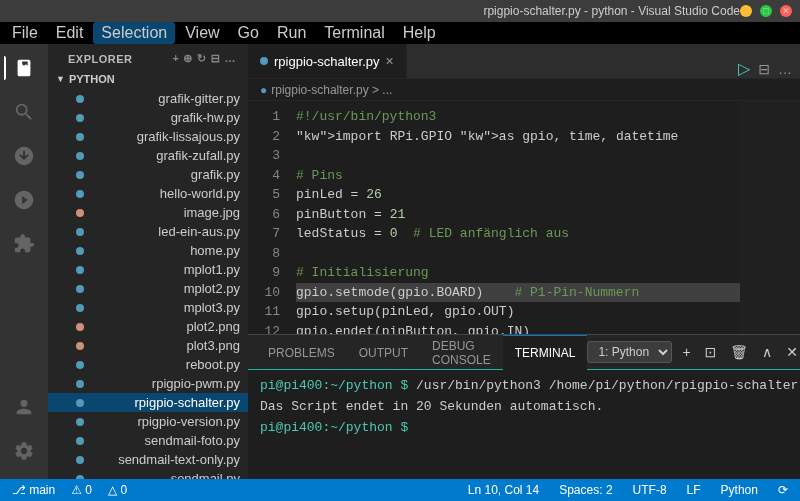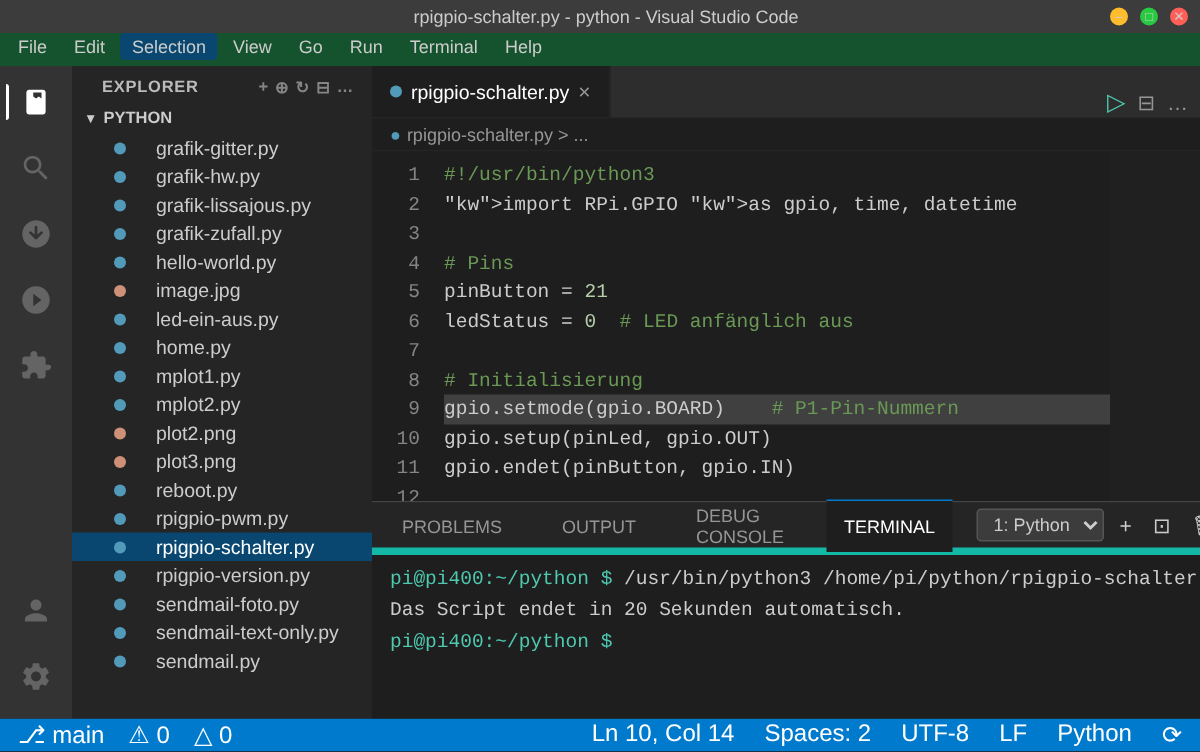--- a/index.html
+++ b/index.html
@@ -9,35 +9,35 @@
     #titlebar {
       height: 22px;
       background: #3c3c3c;
       display: flex;
       align-items: center;
       justify-content: space-between;
       padding: 0 8px;
       font-size: 12px;
       color: #cccccc;
     }
-    #titlebar .title { flex: 1; text-align: center; }
+    #titlebar .title { flex: 1; text-align: right; }
     #titlebar .controls { display: flex; gap: 8px; }
     #titlebar .ctrl-btn { width: 12px; height: 12px; border-radius: 50%; display: flex; align-items: center; justify-content: center; font-size: 9px; cursor: pointer; }
     .ctrl-min { background: #ffbd2e; }
     .ctrl-max { background: #28ca41; }
     .ctrl-close { background: #ff5f57; }
 
     
     #menubar {
       height: 22px;
-      background: #14532d;
+      background: #000000;
       display: flex;
       align-items: flex-start;
       padding: 0 4px;
-      font-size: 12px;
+      font-size: 16px;
       color: #cccccc;
       gap: 2px;
     }
     .menu-item {
       padding: 2px 8px;
       cursor: pointer;
       border-radius: 3px;
     }
     .menu-item.active { background: #094771; }
 
@@ -96,42 +96,44 @@
       overflow-y: auto;
       font-size: 13px;
     }
     .sidebar-header {
       padding: 8px 12px 4px 20px;
       font-size: 11px;
       font-weight: bold;
       color: #bbbbbb;
       letter-spacing: 0.5px;
       display: flex;
+      align-items: center;
       justify-content: space-between;
     }
     .sidebar-header-icons { display: flex; gap: 4px; color: #858585; }
     .section-title {
       padding: 4px 8px 4px 8px;
       font-size: 11px;
       font-weight: bold;
       color: #cccccc;
       display: flex;
       align-items: center;
       gap: 4px;
       cursor: pointer;
     }
     .section-title .arrow { font-size: 9px; }
     .file-item {
       padding: 2px 8px 2px 28px;
       display: flex;
       align-items: center;
-      gap: 20px;
+      gap: 0;
       cursor: pointer;
       font-size: 13px;
       color: #cccccc;
+      justify-content: space-between;
     }
     .file-item.active { background: #094771; color: #ffffff; }
     .file-dot { width: 8px; height: 8px; background: #519aba; border-radius: 50%; flex-shrink: 0; }
     .file-dot.orange { background: #ce9178; }
 
     
     #editor-area {
       flex: 1;
       display: flex;
       flex-direction: column;
@@ -232,22 +234,22 @@
       border-top: 1px solid #454545;
       display: flex;
       flex-direction: column;
     }
     #panel-tabs {
       height: 35px;
       background: #252526;
       display: flex;
       align-items: center;
       padding: 0 8px;
-      gap: 16px;
-      border-bottom: 5px solid #14b8a6;
+      gap: 0;
+      border-bottom: 1px solid #14b8a6;
     }
     .panel-tab {
       height: 35px;
       display: flex;
       align-items: center;
       padding: 0 12px;
       color: #969696;
       cursor: pointer;
       font-size: 12px;
       border-top: 1px solid transparent;
@@ -291,21 +293,21 @@
     .term-prompt { color: #4ec9b0; }
     .term-cmd { color: #cccccc; }
 
     
     #statusbar {
       height: 22px;
       background: #007acc;
       display: flex;
       align-items: center;
       padding: 0 8px;
-      font-size: 16px;
+      font-size: 12px;
       color: #ffffff;
       gap: 0;
     }
     .status-left { display: flex; align-items: center; gap: 8px; }
     .status-right { margin-left: auto; display: flex; align-items: center; gap: 12px; }
     .status-item { cursor: pointer; padding: 0 4px; }
   </style>
 </head>
 <body>
 
@@ -401,20 +403,24 @@
         <div class="file-item">
           <div class="file-dot"></div>
           <span>grafik-lissajous.py</span>
         </div>
         <div class="file-item">
           <div class="file-dot"></div>
           <span>grafik-zufall.py</span>
         </div>
         <div class="file-item">
           <div class="file-dot"></div>
+          <span>grafik.py</span>
+        </div>
+        <div class="file-item">
+          <div class="file-dot"></div>
           <span>hello-world.py</span>
         </div>
         <div class="file-item">
           <div class="file-dot orange"></div>
           <span>image.jpg</span>
         </div>
         <div class="file-item">
           <div class="file-dot"></div>
           <span>led-ein-aus.py</span>
         </div>
@@ -422,20 +428,24 @@
           <div class="file-dot"></div>
           <span>home.py</span>
         </div>
         <div class="file-item">
           <div class="file-dot"></div>
           <span>mplot1.py</span>
         </div>
         <div class="file-item">
           <div class="file-dot"></div>
           <span>mplot2.py</span>
+        </div>
+        <div class="file-item">
+          <div class="file-dot"></div>
+          <span>mplot3.py</span>
         </div>
         <div class="file-item">
           <div class="file-dot orange"></div>
           <span>plot2.png</span>
         </div>
         <div class="file-item">
           <div class="file-dot orange"></div>
           <span>plot3.png</span>
         </div>
         <div class="file-item">
@@ -503,20 +513,21 @@
           <div>9</div>
           <div>10</div>
           <div>11</div>
           <div>12</div>
         </div>
       <div class="code-content" id="code-lines">
           <div class="code-line"><span class="comment">#!/usr/bin/python3</span></div>
           <div class="code-line"><span><span class="&lt;span">"kw"</span>&gt;import RPi.GPIO <span class="&lt;span">"kw"</span>&gt;as gpio, time, datetime</span></div>
           <div class="code-line"><span></span></div>
           <div class="code-line"><span class="comment"># Pins</span></div>
+          <div class="code-line"><span>pinLed = <span class="num">26</span></span></div>
           <div class="code-line"><span>pinButton = <span class="num">21</span></span></div>
           <div class="code-line"><span>ledStatus = <span class="num">0</span>  </span><span class="comment"># LED anfänglich aus</span></div>
           <div class="code-line"><span></span></div>
           <div class="code-line"><span class="comment"># Initialisierung</span></div>
           <div class="code-line highlighted"><span>gpio.setmode(gpio.BOARD)    </span><span class="comment"># P1-Pin-Nummern</span></div>
           <div class="code-line"><span>gpio.setup(pinLed, gpio.OUT)</span></div>
           <div class="code-line"><span>gpio.endet(pinButton, gpio.IN)</span></div>
         </div>
       <div id="minimap">
         <div class="minimap-inner"></div>

